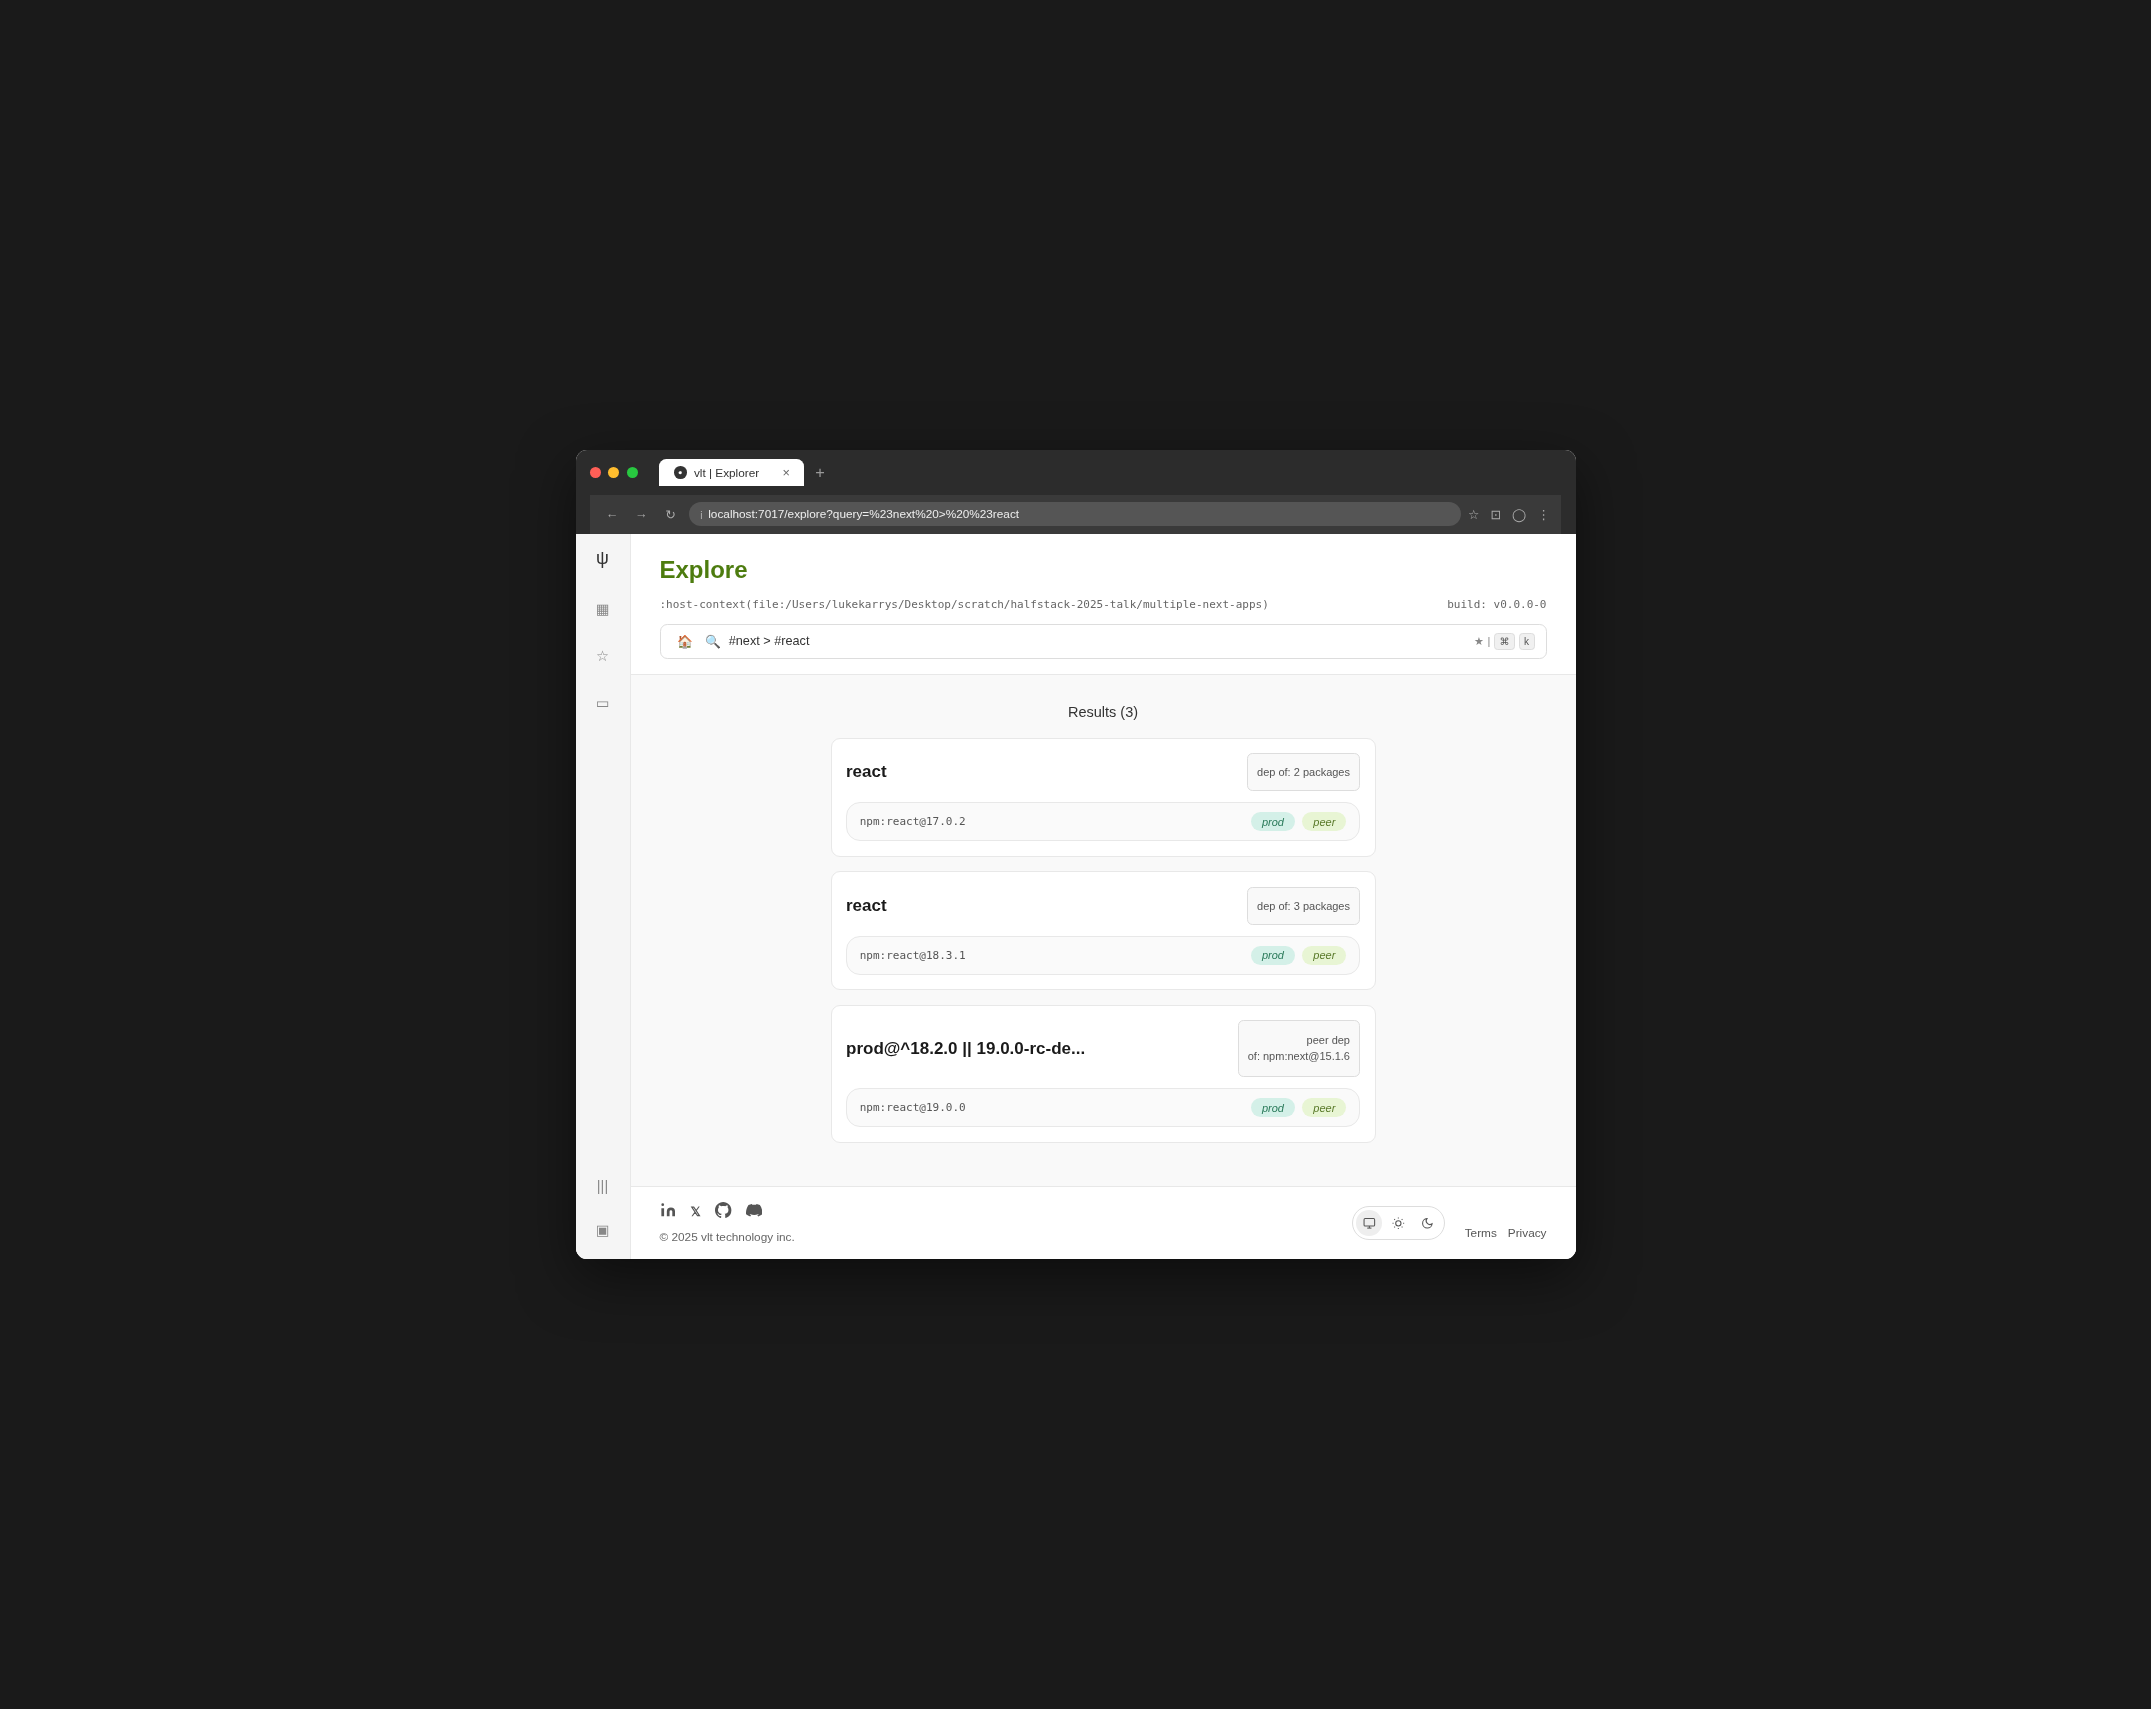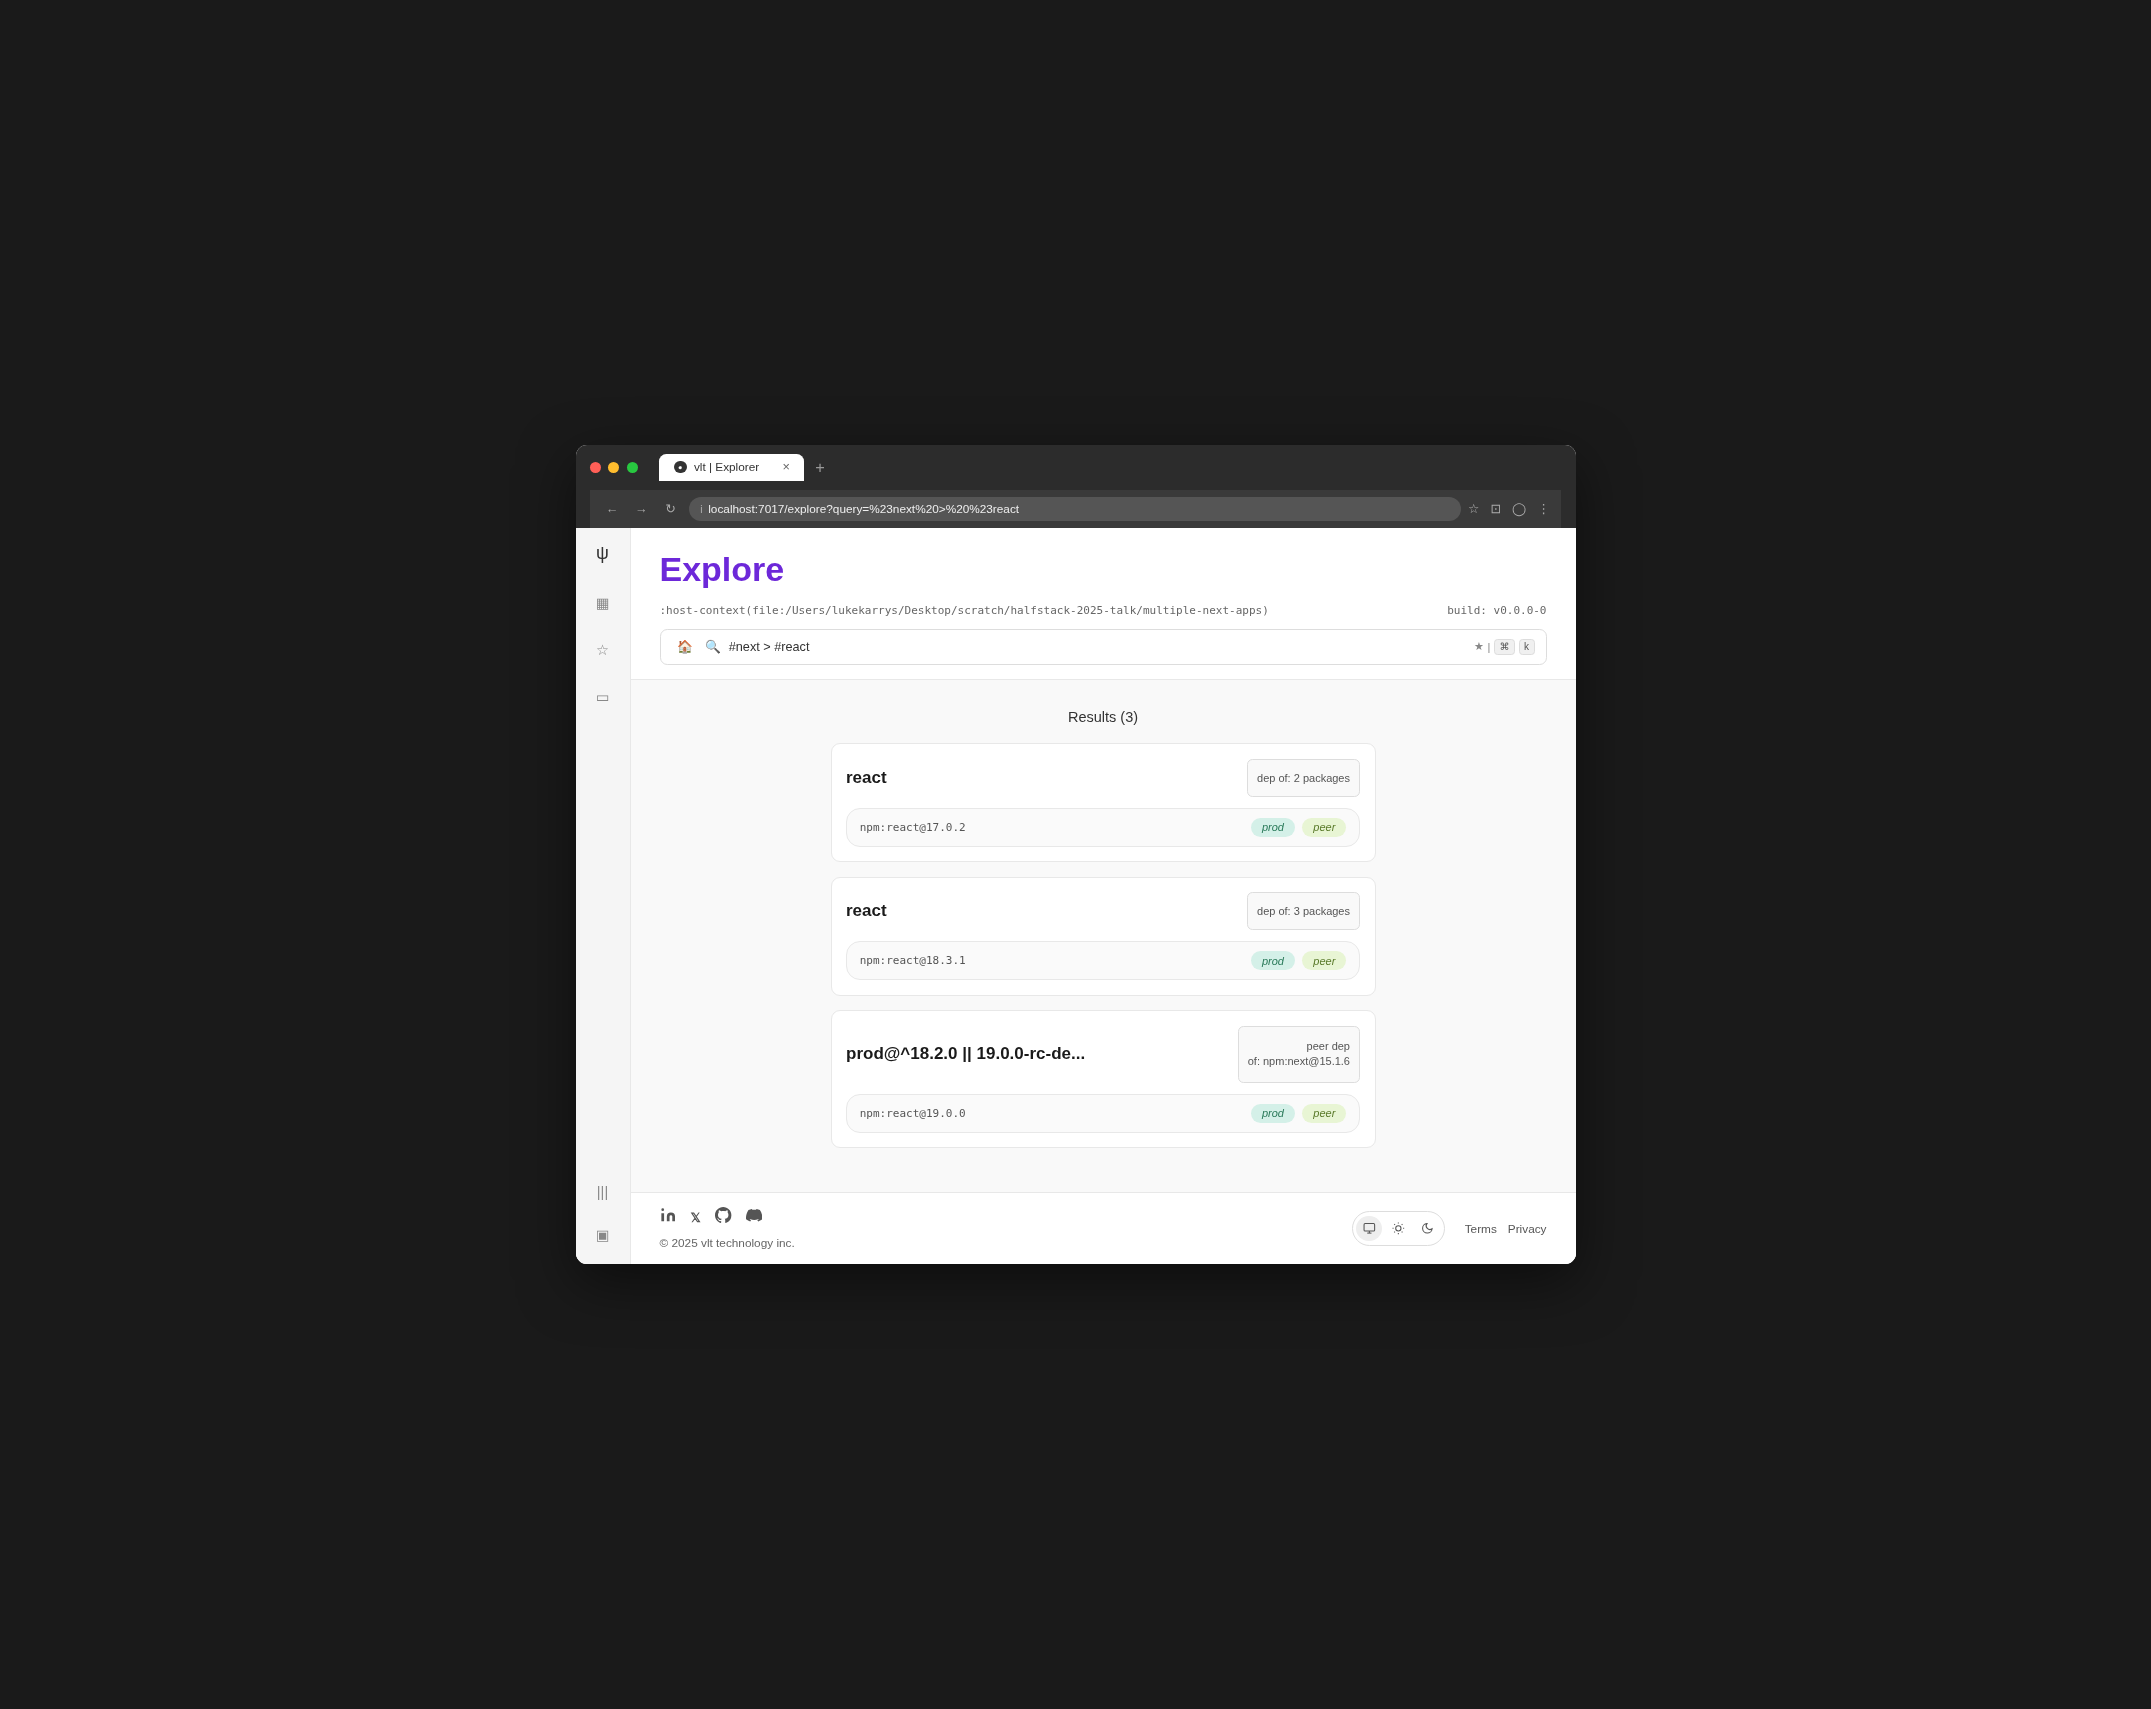--- a/index.html
+++ b/index.html
@@ -186,23 +186,23 @@
       flex-direction: column;
     }
 
     .page-header {
       padding: 22px 29px 14.5px;
       border-bottom: 0.9px solid #e8e8e8;
       background: white;
     }
 
     .page-title {
-      font-size: 34px;
+      font-size: 24px;
       font-weight: 600;
-      color: #6d28d9;
+      color: #4d7c0f;
       margin-bottom: 14.5px;
     }
 
     .context-bar {
       display: flex;
       align-items: center;
       justify-content: space-between;
       font-family: monospace;
       font-size: 11px;
       color: #666;
@@ -369,21 +369,21 @@
       cursor: pointer;
     }
 
     .footer-copyright {
       font-size: 11.8px;
       color: #666;
     }
 
     .footer-right {
       display: flex;
-      align-items: center;
+      align-items: flex-end;
       gap: 20px;
     }
 
     .theme-switcher {
       display: flex;
       align-items: center;
       border: 0.9px solid #ddd;
       border-radius: 18px;
       padding: 3.6px;
       gap: 3.6px;

